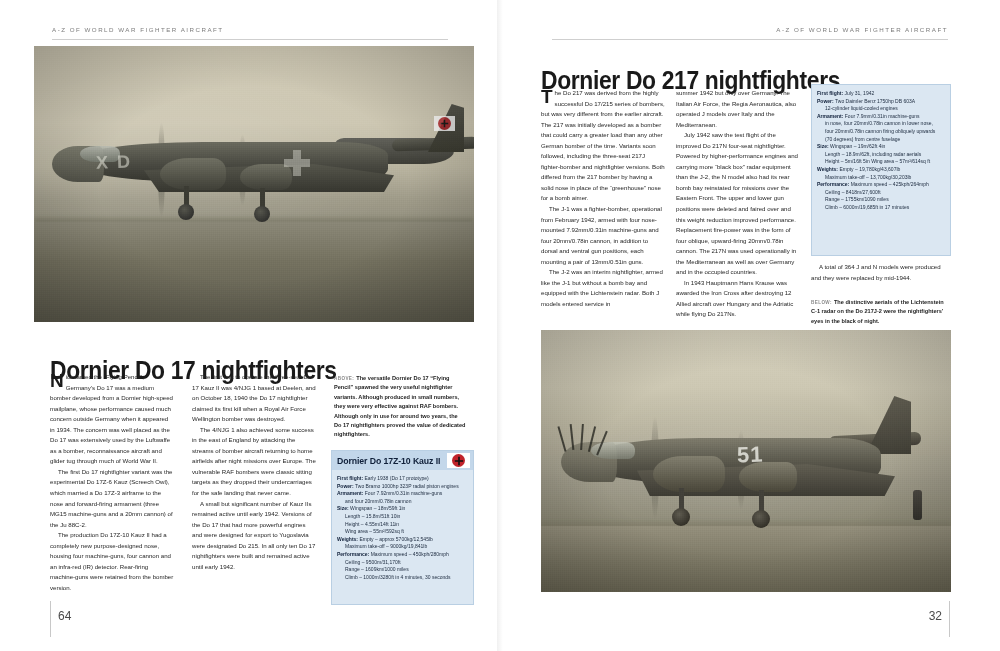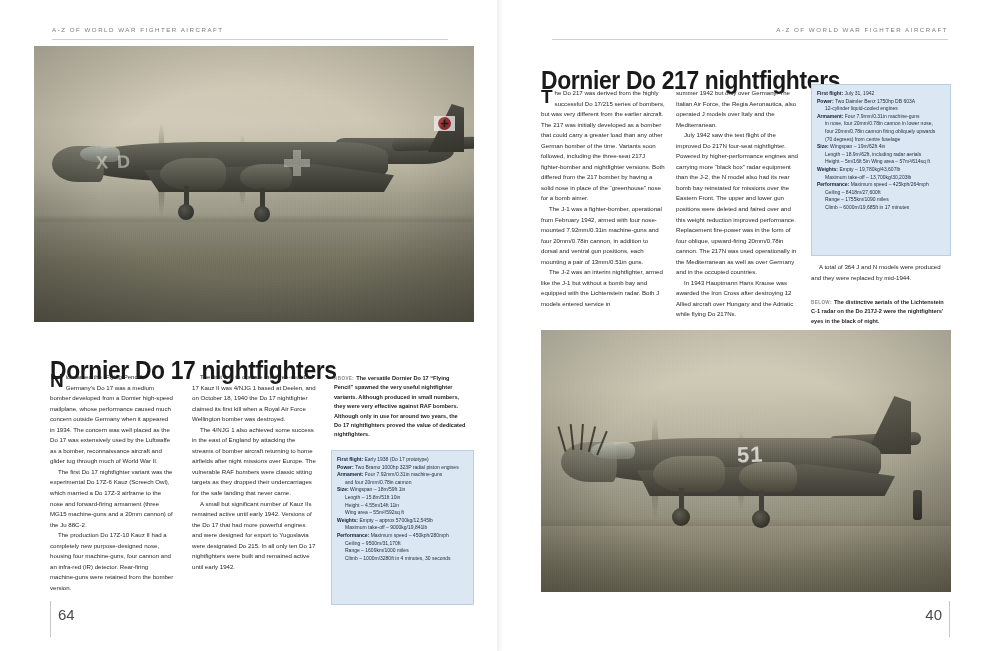--- a/index.html
+++ b/index.html
@@ -20,21 +20,21 @@
   }
   .runhead.left{left:52px;top:26px;}
   .runhead.right{right:52px;top:26px;text-align:right;}
   .runrule{position:absolute;height:1px;background:#cfcfcf;top:39px;}
   .runrule.left{left:52px;width:396px;}
   .runrule.right{right:52px;width:396px;}
 
   
   .folio{
     position:absolute;bottom:28px;
-    font-size:15px;color:#4a4a4a;
+    font-size:12px;color:#4a4a4a;
     font-family:"Liberation Sans", sans-serif;
   }
   .folio.left{left:58px;}
   .folio.right{right:58px;}
   .folio-rule{position:absolute;width:1px;background:#c8c8c8;}
   .folio-rule.left{left:50px;bottom:14px;height:36px;}
   .folio-rule.right{right:50px;bottom:14px;height:36px;}
 
   
   .gutter{
@@ -403,20 +403,30 @@
     <p style="text-indent:8px;">The first unit to operate the three-seat Do 17 Kauz II was 4/NJG 1 based at Deelen, and on October 18, 1940 the Do 17 nightfighter claimed its first kill when a Royal Air Force Wellington bomber was destroyed.</p>
     <p>The 4/NJG 1 also achieved some success in the east of England by attacking the streams of bomber aircraft returning to home airfields after night missions over Europe. The vulnerable RAF bombers were classic sitting targets as they dropped their undercarriages for the safe landing that never came.</p>
     <p>A small but significant number of Kauz IIs remained active until early 1942. Versions of the Do 17 that had more powerful engines and were designed for export to Yugoslavia were designated Do 215. In all only ten Do 17 nightfighters were built and remained active until early 1942.</p>
   </div>
 
   <div class="caption" style="left:334px;top:374px;width:132px;">
     <span class="dir">ABOVE:</span><span>The versatile Dornier Do 17 “Flying Pencil” spawned the very useful nightfighter variants. Although produced in small numbers, they were very effective against RAF bombers. Although only in use for around two years, the Do 17 nightfighters proved the value of dedicated nightfighters.</span>
   </div>
 
   <div class="specbox" style="left:331px;top:450px;width:143px;height:155px;">
+    <div class="spec-head">
+      <span class="spec-title">Dornier Do 17Z-10 Kauz II</span>
+      <span class="swastika-badge">
+        <span class="redcirc">
+          <svg width="10" height="10" viewBox="0 0 24 24" aria-hidden="true">
+              <path d="M2 10h8V2h4v8h8v4h-8v8h-4v-8H2z" fill="#111"></path>
+            </svg>
+        </span>
+      </span>
+    </div>
     <div class="spec-body">
         <div><span class="lbl">First flight: </span><span>Early 1938 (Do 17 prototype)</span></div>
         <div><span class="lbl">Power: </span><span>Two Bramo 1000hp 323P radial piston engines</span></div>
         <div><span class="lbl">Armament: </span><span>Four 7.92mm/0.31in machine-guns</span></div>
         <span class="ind">and four 20mm/0.78in cannon</span>
         <div><span class="lbl">Size: </span><span>Wingspan – 18m/59ft 1in</span></div>
         <span class="ind">Length – 15.8m/51ft 10in</span>
         <span class="ind">Height – 4.55m/14ft 11in</span>
         <span class="ind">Wing area – 55m²/592sq ft</span>
         <div><span class="lbl">Weights: </span><span>Empty – approx 5700kg/12,545lb</span></div>
@@ -503,15 +513,15 @@
     <div class="b-gear b-gear2 ph-layer"></div>
     <div class="b-wheel b-wheel1 ph-layer"></div>
     <div class="b-wheel b-wheel2 ph-layer"></div>
     <div class="b-figure ph-layer"></div>
     <div class="b-num ph-layer">51</div>
     <div class="grain"></div>
     <div class="vignette"></div>
   </div>
 
   <div class="folio-rule right"></div>
-  <div class="folio right">40</div>
+  <div class="folio right">32</div>
 
 </div>
 
 </body></html>

